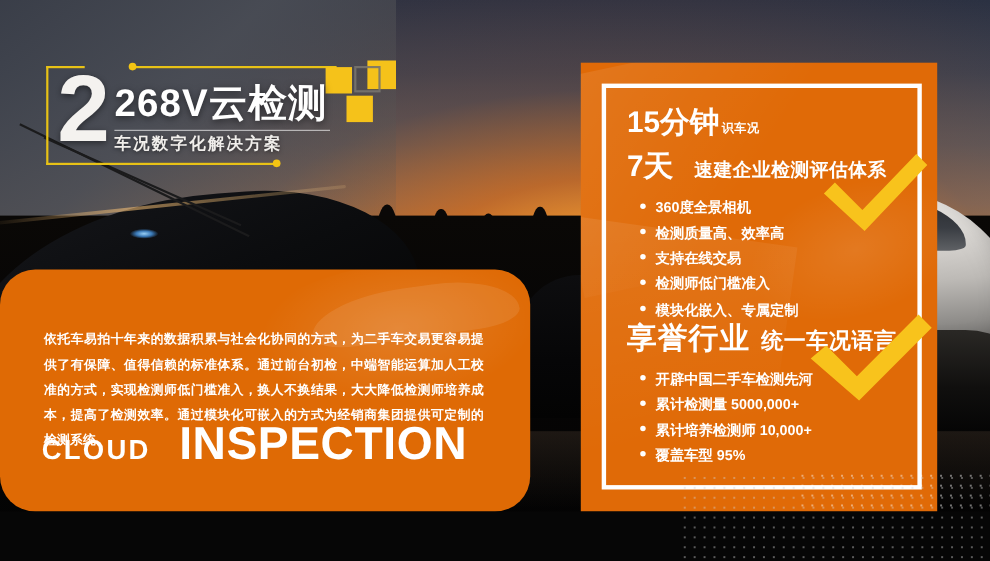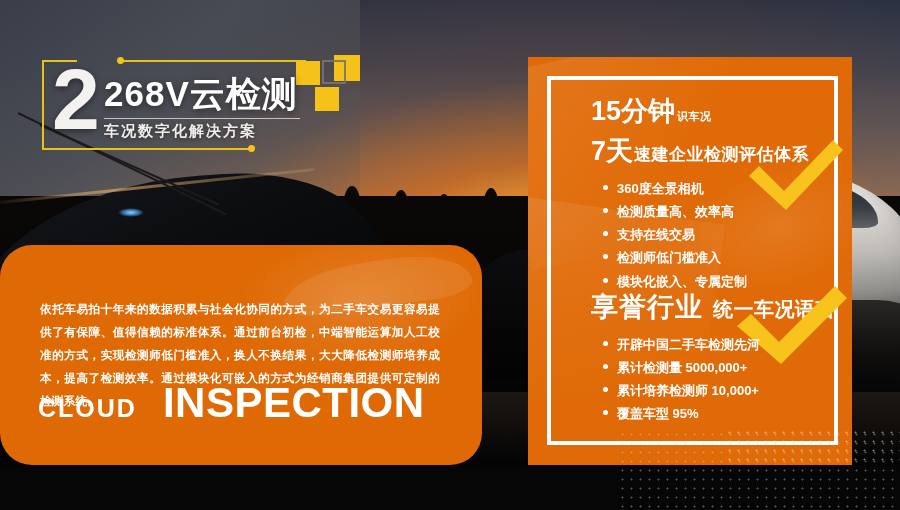--- a/index.html
+++ b/index.html
@@ -172,32 +172,32 @@
     position:absolute;left:-60px;top:150px;width:240px;height:260px;
     background:linear-gradient(160deg,rgba(255,255,255,.09) 0%,rgba(255,255,255,0) 70%);
     transform:rotate(8deg);
   }
   .rp-border{
     position:absolute;left:19px;top:19px;right:14px;bottom:20px;
     border:4px solid #ffffff;
   }
   .rp-inner{position:absolute;left:19px;top:19px;right:14px;bottom:20px;}
 
-  .blk{position:absolute;left:44px;right:18px;}
+  .blk{position:absolute;left:23px;right:18px;}
   .blk-top{top:17px;}
   .blk-bot{top:213px;}
 
   .blk-title{
     color:#fff;white-space:nowrap;margin:0 0 4px 0;
     display:flex;align-items:baseline;
   }
   .t-big{font-size:27px;font-weight:700;letter-spacing:0px;}
   .t-sm{font-size:11px;font-weight:700;letter-spacing:.5px;margin-left:2px;}
   .t-big2{font-size:27px;font-weight:700;}
-  .t-sm2{font-size:17px;font-weight:700;letter-spacing:.5px;margin-left:1px;}
+  .t-sm2{font-size:17px;font-weight:700;letter-spacing:.5px;margin-left:19px;}
   .t-big3{font-size:27px;font-weight:700;letter-spacing:1px;}
   .t-sm3{font-size:20px;font-weight:700;letter-spacing:.5px;margin-left:10px;}
 
   ul.bullets{
     list-style:none;margin:8px 0 0 12px;padding:0;
     color:#ffffff;font-size:13px;line-height:1.78;font-weight:700;
     position:relative;z-index:3;
   }
   ul.bullets li{position:relative;padding-left:14px;white-space:nowrap;}
   ul.bullets li::before{

